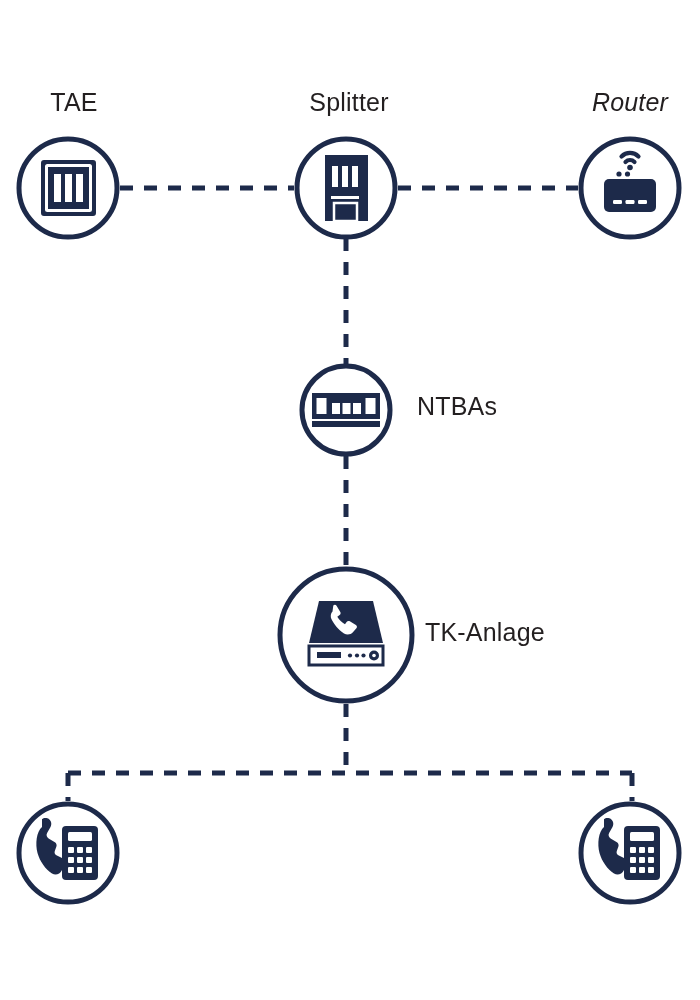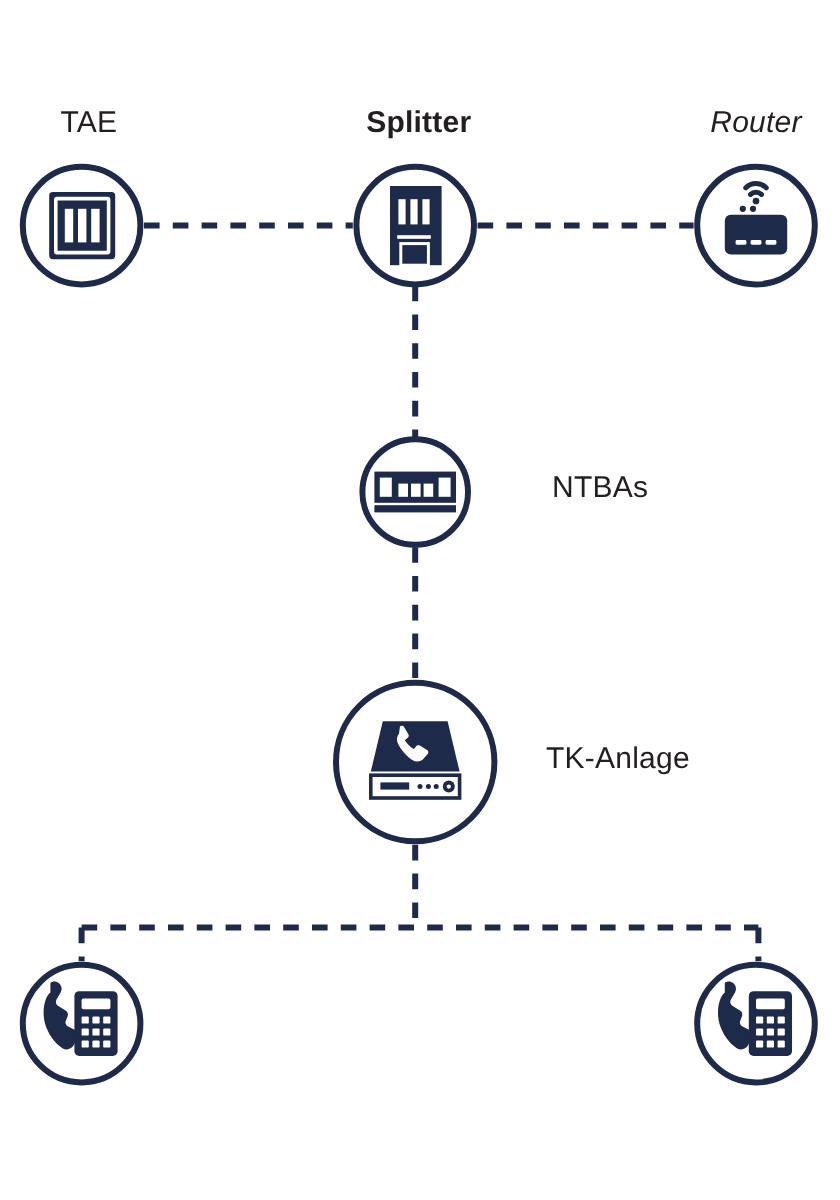--- a/index.html
+++ b/index.html
@@ -38,27 +38,26 @@
     line-height: 1;
     white-space: nowrap;
     letter-spacing: 0.2px;
   }
   .label-center {
     transform: translateX(-50%);
     text-align: center;
   }
   .label-left {
     text-align: left;
-    margin-left: 43px;
   }
   #label-tae      { left: 74px;  top: 90px; }
-  #label-splitter { left: 349px; top: 90px; font-weight: bold; }
+  #label-splitter { left: 349px; top: 90px; }
   #label-router   { left: 630px; top: 90px; font-style: italic; }
   #label-ntbas    { left: 417px; top: 394px; }
-  #label-tkanlage { left: 412px; top: 620px; }
+  #label-tkanlage { left: 425px; top: 620px; }
   #label-endgeraete { left: 345px; top: 840px; }
 </style>
 </head>
 <body>
 
 <div id="diagram-root">
 
   <svg class="diagram-canvas" viewBox="0 0 700 1000">
 
     <g>

